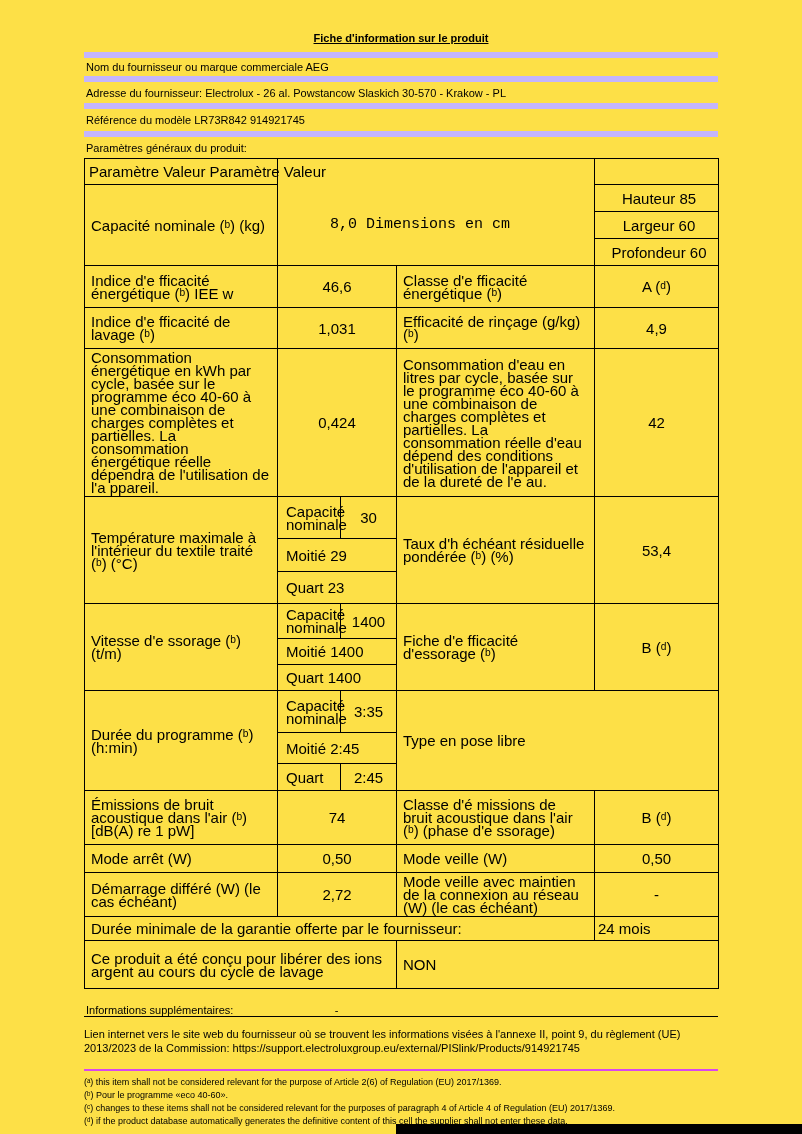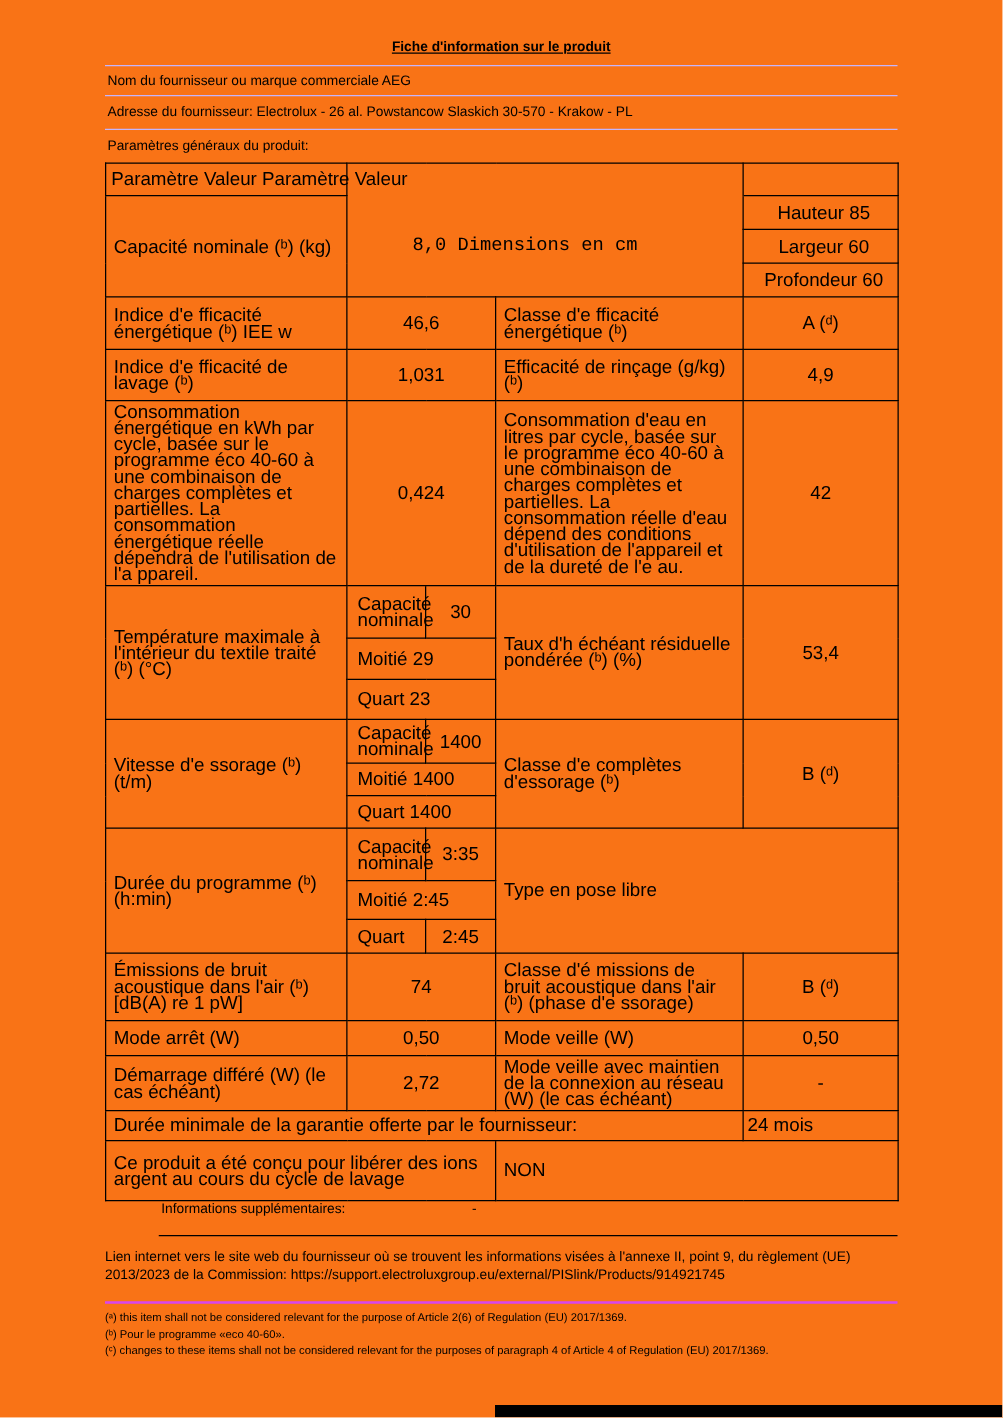--- a/index.html
+++ b/index.html
@@ -1,34 +1,34 @@
 <!DOCTYPE html>
 <html><head>
 <meta charset="utf-8">
 <style>
   html,body{margin:0;padding:0;background:#ffffff;}
-  .sheet{position:relative;width:802px;height:1134px;background:#f97316;color:#000;
+  .sheet{position:relative;width:802px;height:1134px;background:#fde047;color:#000;
          font-family:"Liberation Sans","DejaVu Sans",sans-serif;font-size:11px;overflow:hidden;}
   .content{position:absolute;left:84px;top:0;width:634px;}
   .titlewrap{height:52px;display:flex;align-items:flex-end;justify-content:center;padding-bottom:8px;box-sizing:border-box;}
   .title{text-decoration:underline;font-weight:bold;}
-  .toprow{display:flex;align-items:center;border-top:1px solid #c4b5fd;padding:0 2px;box-sizing:border-box;}
+  .toprow{display:flex;align-items:center;border-top:6px solid #c4b5fd;padding:0 2px;box-sizing:border-box;}
   .h24{height:24px}.h27{height:27px}.h28{height:28px}
   table.params{border-collapse:collapse;table-layout:fixed;width:634px;}
   .params td{border:1px solid #000;padding:2px 6px;vertical-align:middle;line-height:13px;box-sizing:border-box;
              font-family:"Liberation Sans","DejaVu Sans",sans-serif;font-size:15px;}
   .params td.val{text-align:center;padding:2px 2px;}
   .params td.sub{padding:2px 3px 2px 8px;}
   .params td.dim{padding:2px 3px 2px 8px;text-align:center;}
   .params td.hdr{white-space:nowrap;padding:2px 4px;}
   .params td.hb{border-bottom-style:hidden;}
   .params td.ht{border-top-style:hidden;}
   .params td.mid{padding-left:52px;font-family:Liberation Mono, monospace;}
   .params td.wval{padding:2px 3px;}
-  .inforow{display:flex;align-items:flex-start;height:28px;border-bottom:1px solid #000;box-sizing:border-box;margin-left:43px;}
+  .inforow{display:flex;align-items:flex-end;height:28px;border-bottom:1px solid #000;box-sizing:border-box;}
   .ai-label{width:193px;padding-left:2px;box-sizing:border-box;}
   .ai-value{width:119px;text-align:center;}
   .linkpara{margin:10px 0 0 0;line-height:14px;}
   .url{color:#000;text-decoration:none;}
   .footnotes{margin-top:14px;border-top:2px solid #d946ef;padding-top:5px;font-size:9px;line-height:12px;}
   .footnotes .fn{margin-bottom:1px;}
   .bottombar{position:absolute;left:396px;top:1124px;width:406px;height:10px;background:#000;}
 </style>
 </head>
 <body>
@@ -39,20 +39,23 @@
     <div class="titlewrap">
       <span class="title">Fiche d'information sur le produit</span>
     </div>
 
     <div class="toprow h24">
       <span>Nom du fournisseur ou marque commerciale AEG</span>
     </div>
     <div class="toprow h27">
       <span>Adresse du fournisseur: Electrolux - 26 al. Powstancow Slaskich 30-570 - Krakow - PL</span>
     </div>
+    <div class="toprow h28">
+      <span>Référence du modèle LR73R842 914921745</span>
+    </div>
     <div class="toprow h27">
       <span>Paramètres généraux du produit:</span>
     </div>
 
     <table class="params">
       <colgroup>
         <col style="width:193px">
           <col style="width:63px">
           <col style="width:56px">
           <col style="width:198px">
@@ -112,21 +115,21 @@
         <td colspan="2" class="sub"><span>Moitié</span> <span>29</span></td>
       </tr>
       <tr style="height:32px">
         <td colspan="2" class="sub"><span>Quart</span> <span>23</span></td>
       </tr>
 
       <tr style="height:35px">
         <td rowspan="3">Vitesse d'e ssorage (ᵇ) (t/m)</td>
         <td class="sub">Capacité nominale</td>
         <td class="val">1400</td>
-        <td rowspan="3">Classe d'e complètes d'essorage (ᵇ)</td>
+        <td rowspan="3">Fiche d'e fficacité d'essorage (ᵇ)</td>
         <td rowspan="3" class="val">B (ᵈ)</td>
       </tr>
       <tr style="height:26px">
         <td colspan="2" class="sub"><span>Moitié</span> <span>1400</span></td>
       </tr>
       <tr style="height:26px">
         <td colspan="2" class="sub"><span>Quart</span> <span>1400</span></td>
       </tr>
 
       <tr style="height:42px">
@@ -180,18 +183,19 @@
       <span class="ai-label">Informations supplémentaires:</span>
       <span class="ai-value">-</span>
     </div>
 
     <p class="linkpara"><span>Lien internet vers le site web du fournisseur où se trouvent les informations visées à l'annexe II, point 9, du règlement (UE) 2013/2023 de la Commission: </span><span class="url">https://support.electroluxgroup.eu/external/PISlink/Products/914921745</span></p>
 
     <div class="footnotes">
       <div class="fn">(ᵃ) this item shall not be considered relevant for the purpose of Article 2(6) of Regulation (EU) 2017/1369.</div>
       <div class="fn">(ᵇ) Pour le programme «eco 40-60».</div>
       <div class="fn">(ᶜ) changes to these items shall not be considered relevant for the purposes of paragraph 4 of Article 4 of Regulation (EU) 2017/1369.</div>
+      <div class="fn">(ᵈ) if the product database automatically generates the definitive content of this cell the supplier shall not enter these data.</div>
     </div>
 
   </div>
 
   <div class="bottombar"></div>
 </div>
 
 </body></html>

